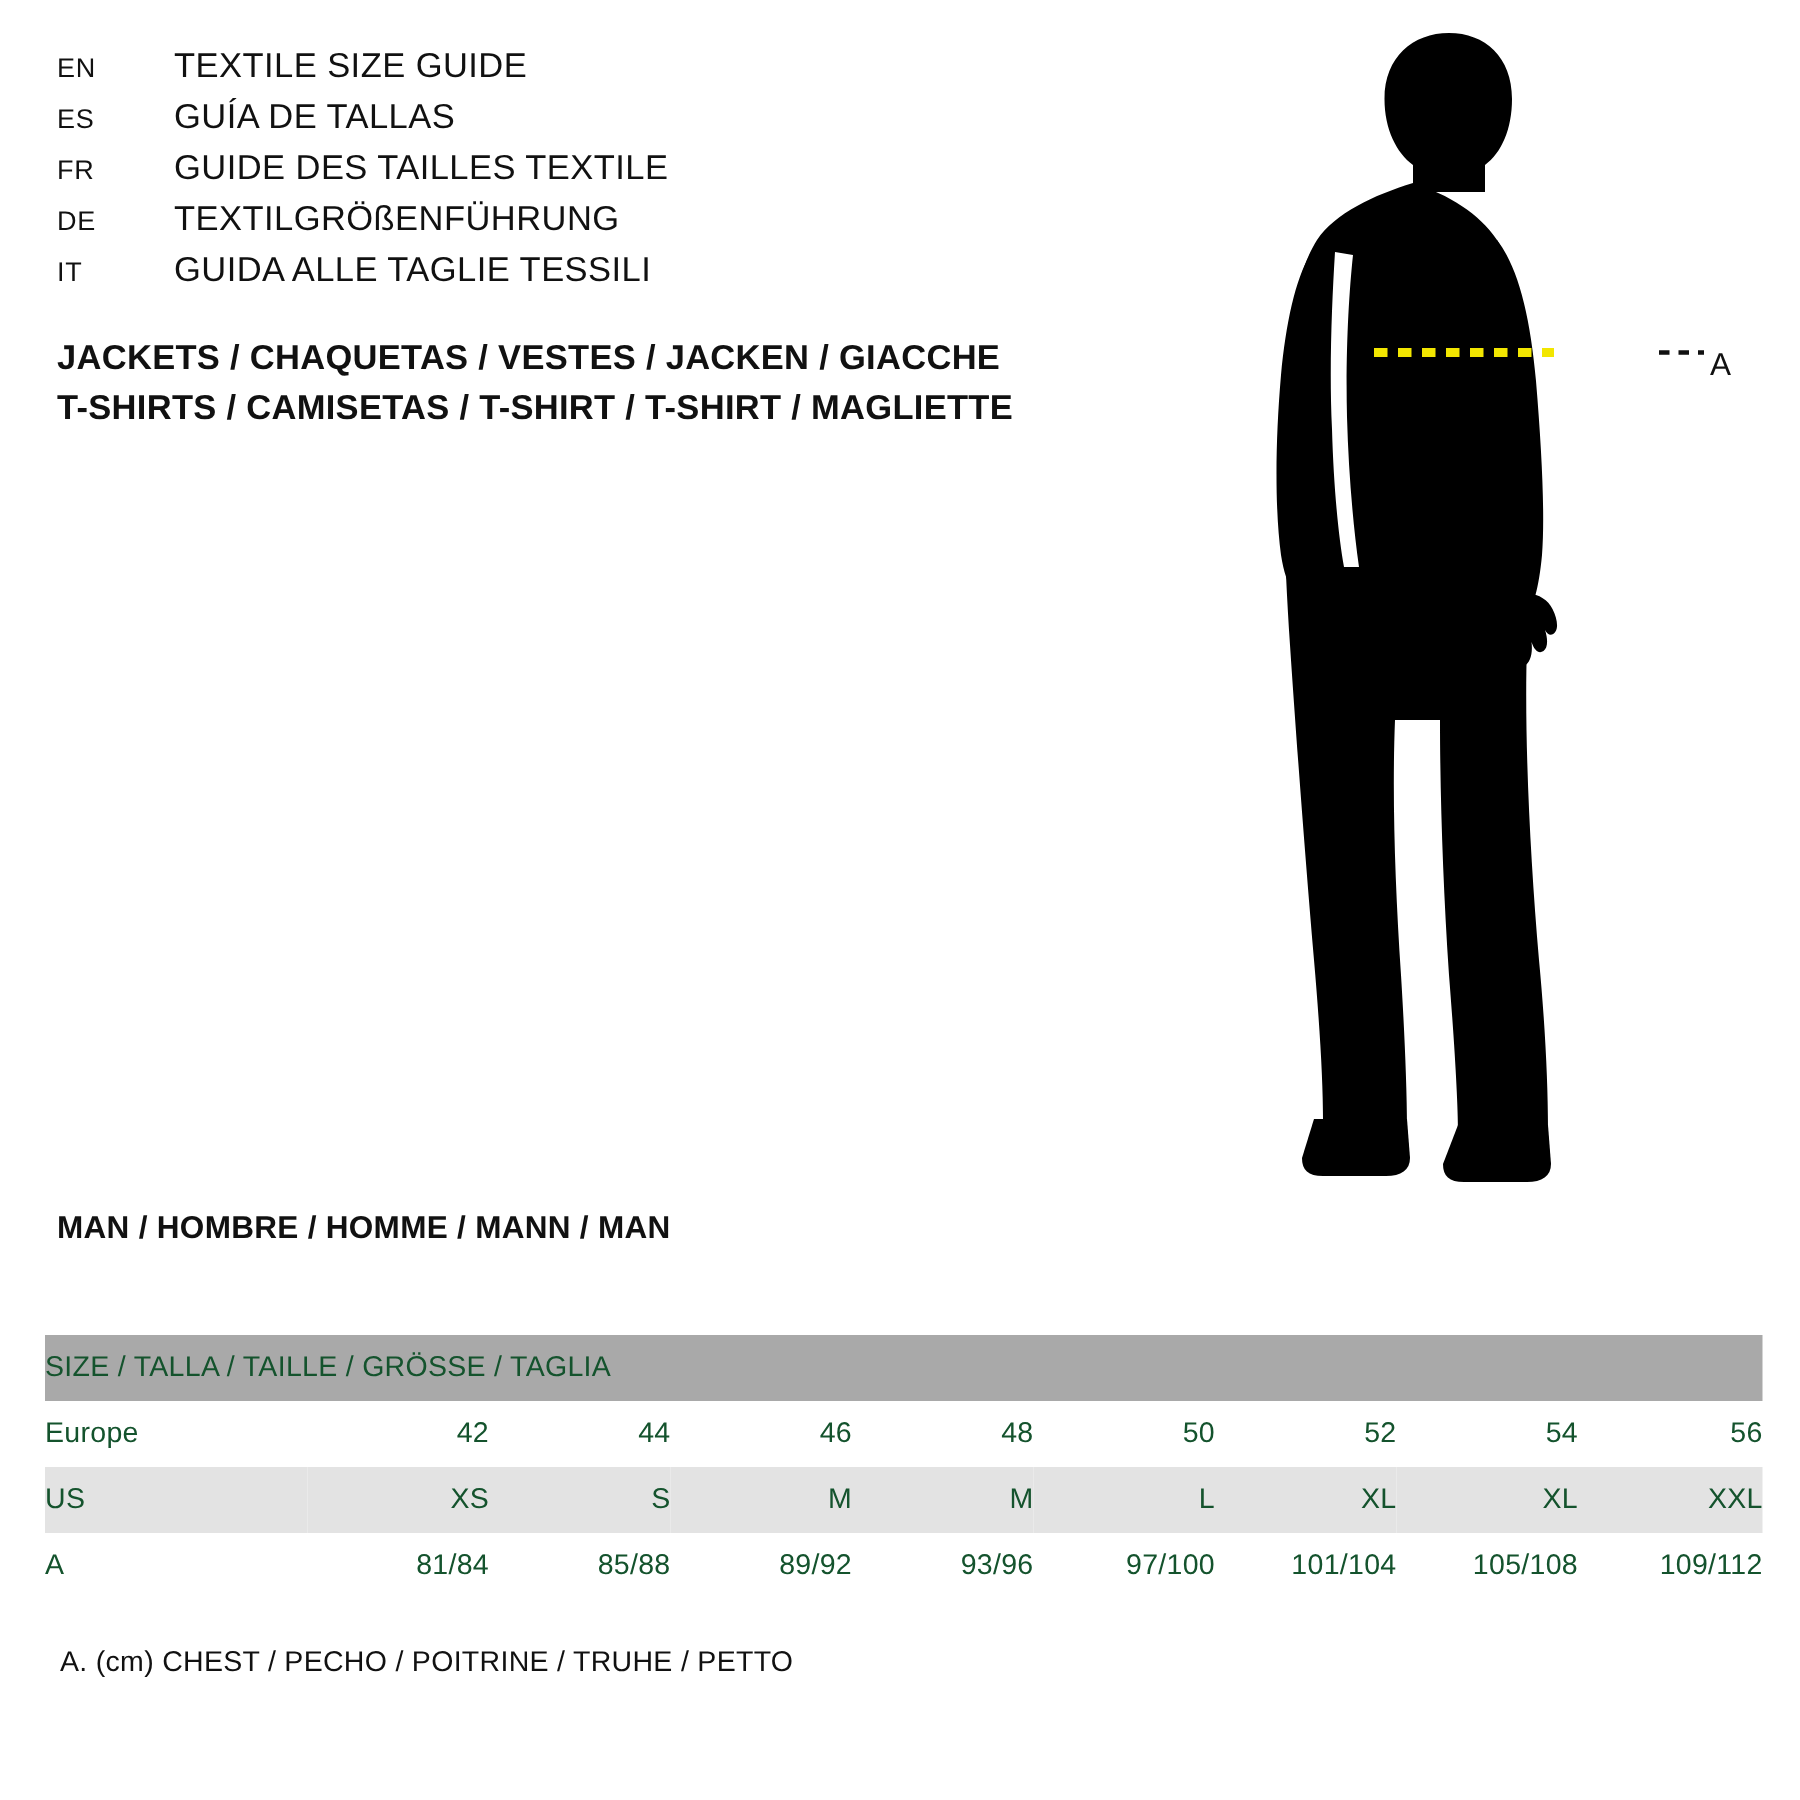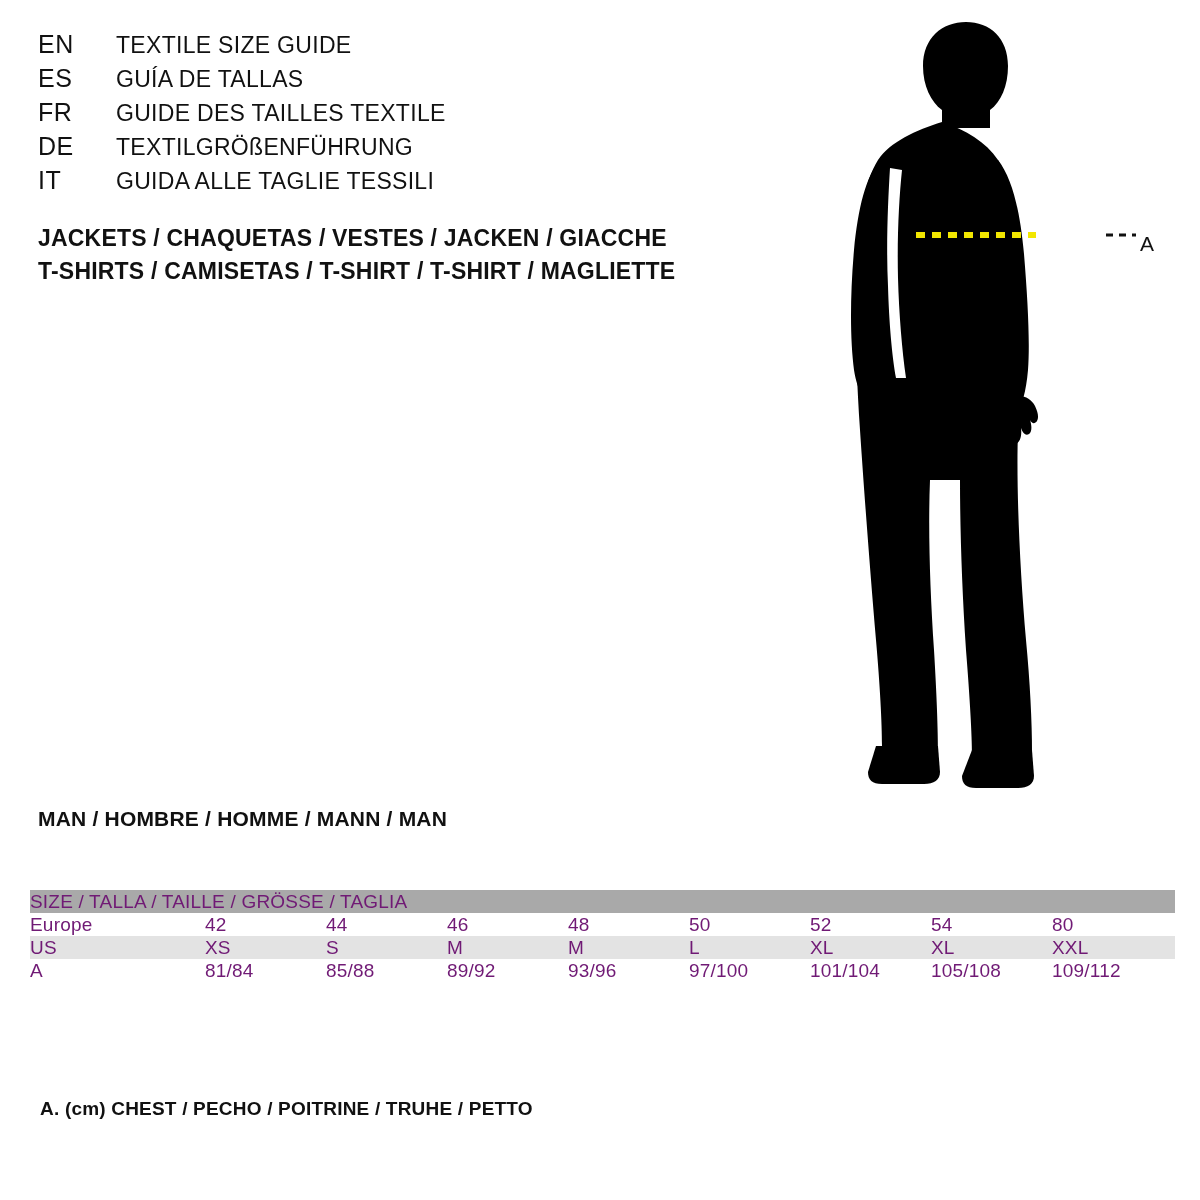--- a/index.html
+++ b/index.html
@@ -23,21 +23,21 @@
     top: 30px;
     width: 700px;
   }
   .lang-row {
     display: flex;
     align-items: baseline;
     height: 34px;
   }
   .lang-code {
     width: 78px;
-    font-size: 25px;
+    font-size: 18px;
     font-weight: 400;
     letter-spacing: 0.5px;
     color: #111;
   }
   .lang-text {
     font-size: 23px;
     font-weight: 400;
     letter-spacing: 0.3px;
     color: #111;
     white-space: nowrap;
@@ -93,54 +93,53 @@
   
   #size-table {
     position: absolute;
     left: 30px;
     top: 890px;
     width: 1145px;
     border-collapse: collapse;
     table-layout: fixed;
   }
   #size-table td {
-    height: 23px;
+    height: 44px;
     font-size: 19px;
-    color: #701a75;
+    color: #14532d;
     padding: 0;
   }
   .band-dark { background: #a9a9a9; }
   .band-light { background: #e3e3e3; }
   .band-white { background: #ffffff; margin-top: 32px; }
 
   .row-head-cell {
     padding-left: 12px;
     text-align: left;
     letter-spacing: 0.2px;
   }
   .val-cell {
-    text-align: left;
+    text-align: right;
     letter-spacing: 0.2px;
   }
   .section-title-cell {
     padding-left: 12px;
     text-align: left;
     font-size: 19px;
     letter-spacing: 0.2px;
   }
 
   
   #footnote {
     position: absolute;
     left: 40px;
     top: 1098px;
     font-size: 19px;
     color: #111;
     letter-spacing: 0.2px;
-    font-weight: bold;
   }
 </style>
 </head>
 <body>
 
 <div id="lang-block">
   <div class="lang-row">
     <span class="lang-code">EN</span>
     <span class="lang-text">TEXTILE SIZE GUIDE</span>
   </div>
@@ -229,21 +228,21 @@
 
     <tr class="band-white">
       <td class="row-head-cell">Europe</td>
       <td class="val-cell">42</td>
       <td class="val-cell">44</td>
       <td class="val-cell">46</td>
       <td class="val-cell">48</td>
       <td class="val-cell">50</td>
       <td class="val-cell">52</td>
       <td class="val-cell">54</td>
-      <td class="val-cell">80</td>
+      <td class="val-cell">56</td>
     </tr>
 
     <tr class="band-light">
       <td class="row-head-cell">US</td>
       <td class="val-cell">XS</td>
       <td class="val-cell">S</td>
       <td class="val-cell">M</td>
       <td class="val-cell">M</td>
       <td class="val-cell">L</td>
       <td class="val-cell">XL</td>

